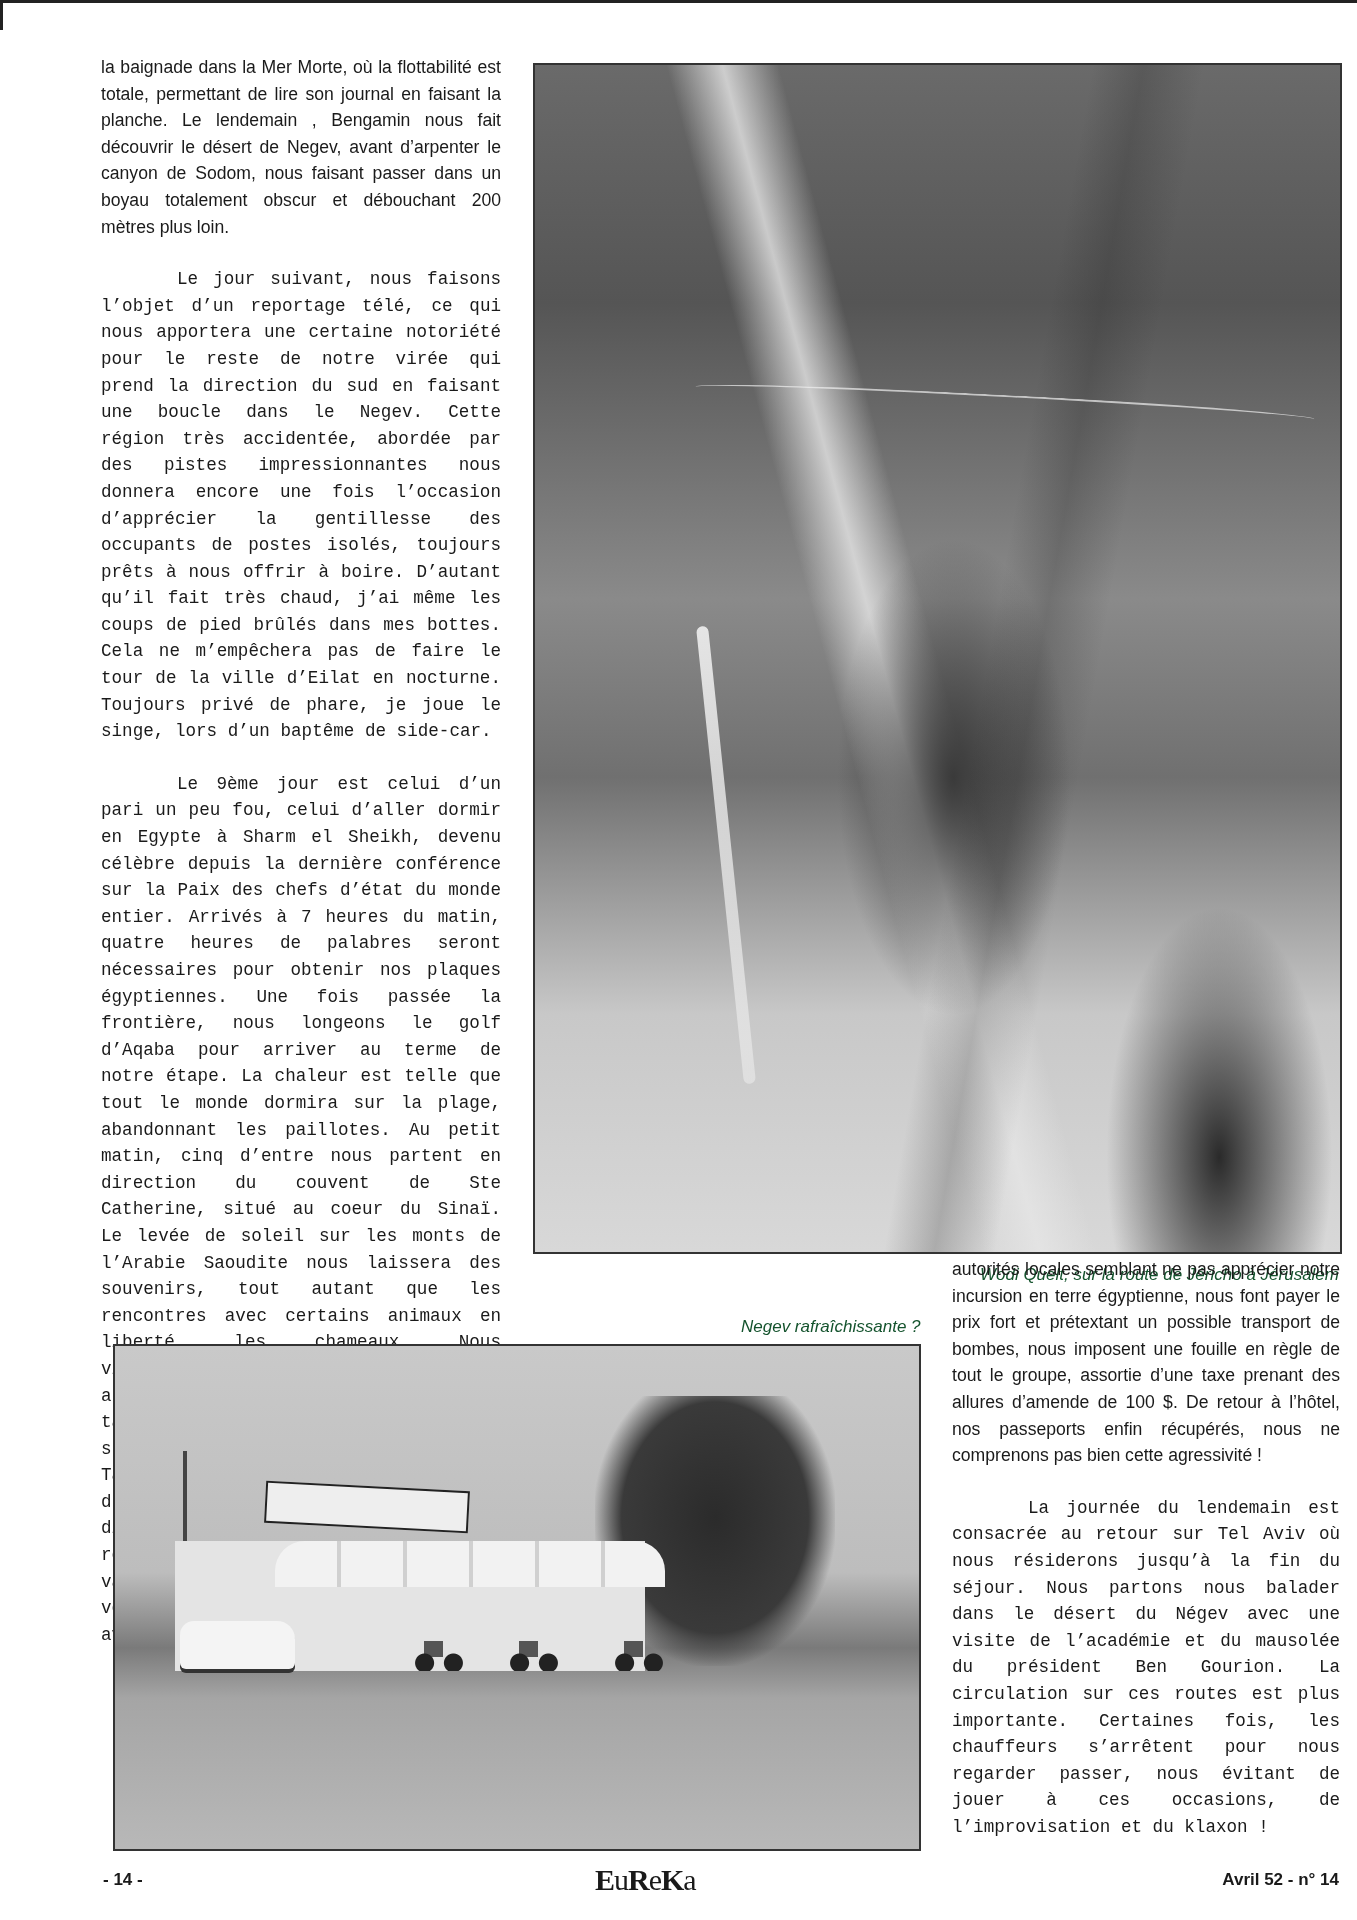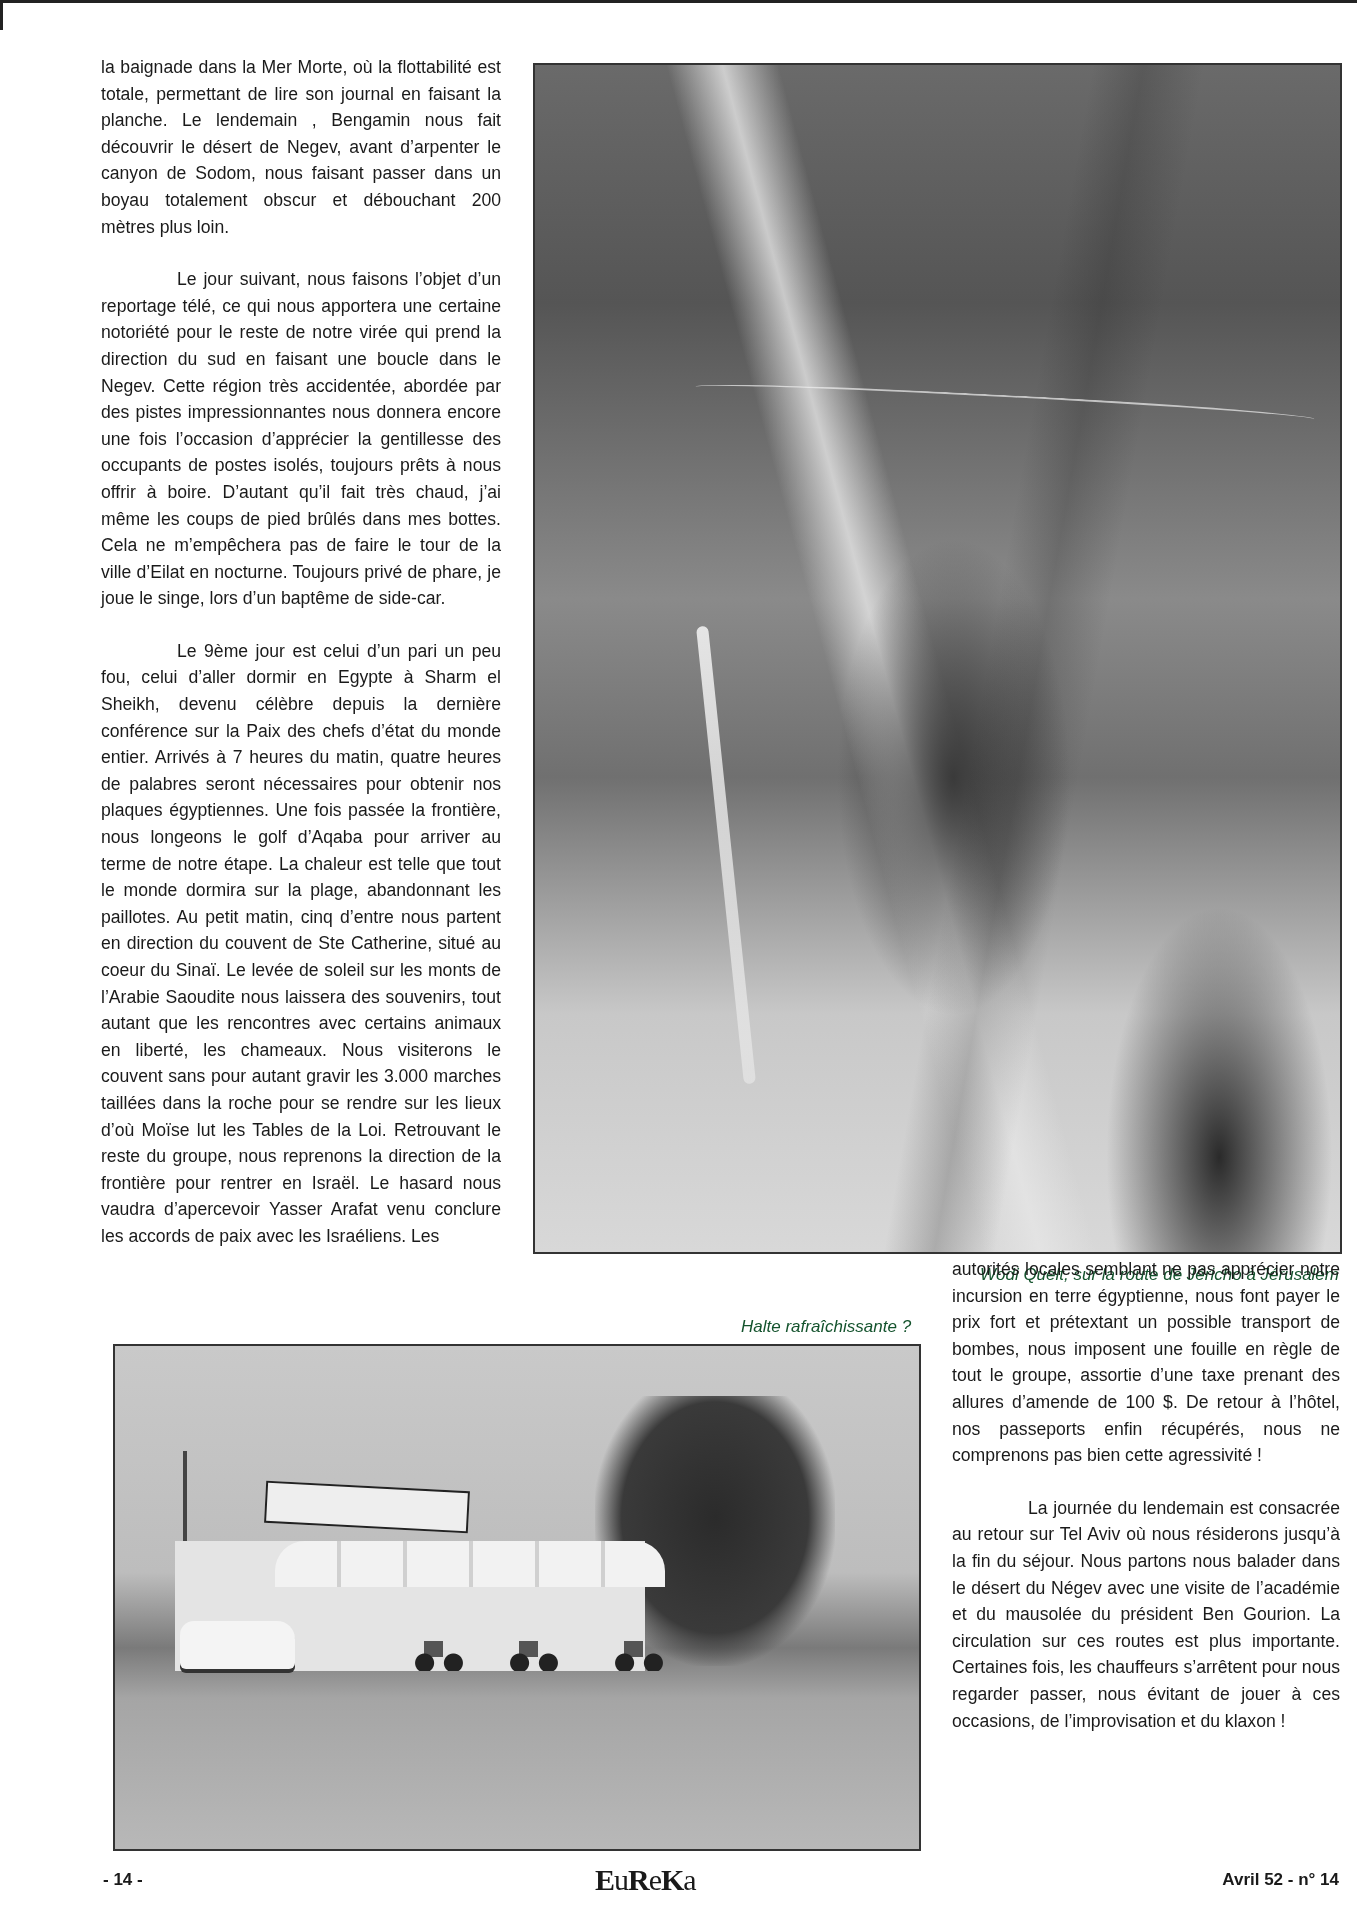--- a/index.html
+++ b/index.html
@@ -4,21 +4,21 @@
 <style>
   html, body { margin:0; padding:0; }
   body {
     width:1357px; height:1920px; position:relative; overflow:hidden;
     background:#ffffff; font-family:"Liberation Sans", sans-serif; color:#1a1a1a;
   }
   .scan-edge { position:absolute; left:0; top:0; width:1357px; height:3px; background:#222; }
   .scan-edge-left { position:absolute; left:0; top:0; width:3px; height:30px; background:#222; }
   .col { position:absolute; font-size:17.6px; line-height:26.6px; text-align:justify; }
   .col p { margin:0; }
-  .col p + p { margin-top:26px; }
+  .col p + p { margin-top:26px;font-family:Liberation Mono, monospace; }
   .indent { text-indent:76px; }
   #col-left { left:101px; top:54px; width:400px; }
   #col-right { left:952px; top:1256px; width:388px; }
   .photo { position:absolute; border:2px solid #333; box-sizing:border-box; overflow:hidden; }
   #photo-canyon { left:533px; top:63px; width:809px; height:1191px;
     background:
       radial-gradient(ellipse 20% 30% at 85% 92%, #2a2a2a 0%, transparent 70%),
       linear-gradient(100deg, transparent 55%, rgba(40,40,40,.25) 60%, transparent 66%),
       radial-gradient(ellipse 18% 25% at 52% 60%, #3a3a3a 0%, transparent 80%),
       linear-gradient(75deg, transparent 40%, rgba(230,230,230,.8) 45%, transparent 50%),
@@ -66,21 +66,21 @@
   <p class="indent">Le jour suivant, nous faisons l’objet d’un reportage télé, ce qui nous apportera une certaine notoriété pour le reste de notre virée qui prend la direction du sud en faisant une boucle dans le Negev. Cette région très accidentée, abordée par des pistes impressionnantes nous donnera encore une fois l’occasion d’apprécier la gentillesse des occupants de postes isolés, toujours prêts à nous offrir à boire. D’autant qu’il fait très chaud, j’ai même les coups de pied brûlés dans mes bottes. Cela ne m’empêchera pas de faire le tour de la ville d’Eilat en nocturne. Toujours privé de phare, je joue le singe, lors d’un baptême de side-car.</p>
   <p class="indent">Le 9ème jour est celui d’un pari un peu fou, celui d’aller dormir en Egypte à Sharm el Sheikh, devenu célèbre depuis la dernière conférence sur la Paix des chefs d’état du monde entier. Arrivés à 7 heures du matin, quatre heures de palabres seront nécessaires pour obtenir nos plaques égyptiennes. Une fois passée la frontière, nous longeons le golf d’Aqaba pour arriver au terme de notre étape. La chaleur est telle que tout le monde dormira sur la plage, abandonnant les paillotes. Au petit matin, cinq d’entre nous partent en direction du couvent de Ste Catherine, situé au coeur du Sinaï. Le levée de soleil sur les monts de l’Arabie Saoudite nous laissera des souvenirs, tout autant que les rencontres avec certains animaux en liberté, les chameaux. Nous visiterons le couvent sans pour autant gravir les 3.000 marches taillées dans la roche pour se rendre sur les lieux d’où Moïse lut les Tables de la Loi. Retrouvant le reste du groupe, nous reprenons la direction de la frontière pour rentrer en Israël. Le hasard nous vaudra d’apercevoir Yasser Arafat venu conclure les accords de paix avec les Israéliens. Les</p>
 </div>
 
 <div class="photo" id="photo-canyon">
   <div class="road"></div>
   <div class="stream"></div>
 </div>
 <div class="caption" id="caption-canyon">Wodi Quelt, sur la route de Jéricho à Jérusalem</div>
 
-<div class="caption" id="caption-cafe">Halte rafraîchissante ?</div>
+<div class="caption" id="caption-cafe">Negev rafraîchissante ?</div>
 
 <div class="photo" id="photo-cafe">
   <div class="tree"></div>
   <div class="pole"></div>
   <div class="building"></div>
   <div class="awnings"></div>
   <div class="sign"></div>
   <div class="car"></div>
   <div class="moto" style="left:300px"></div>
   <div class="moto" style="left:395px"></div>

